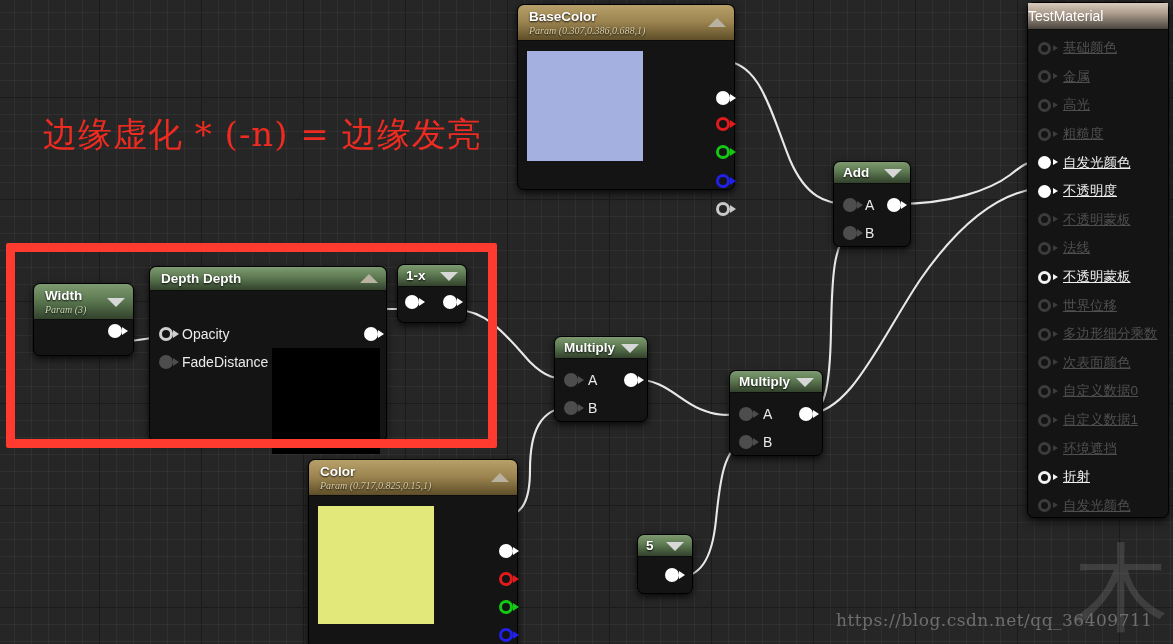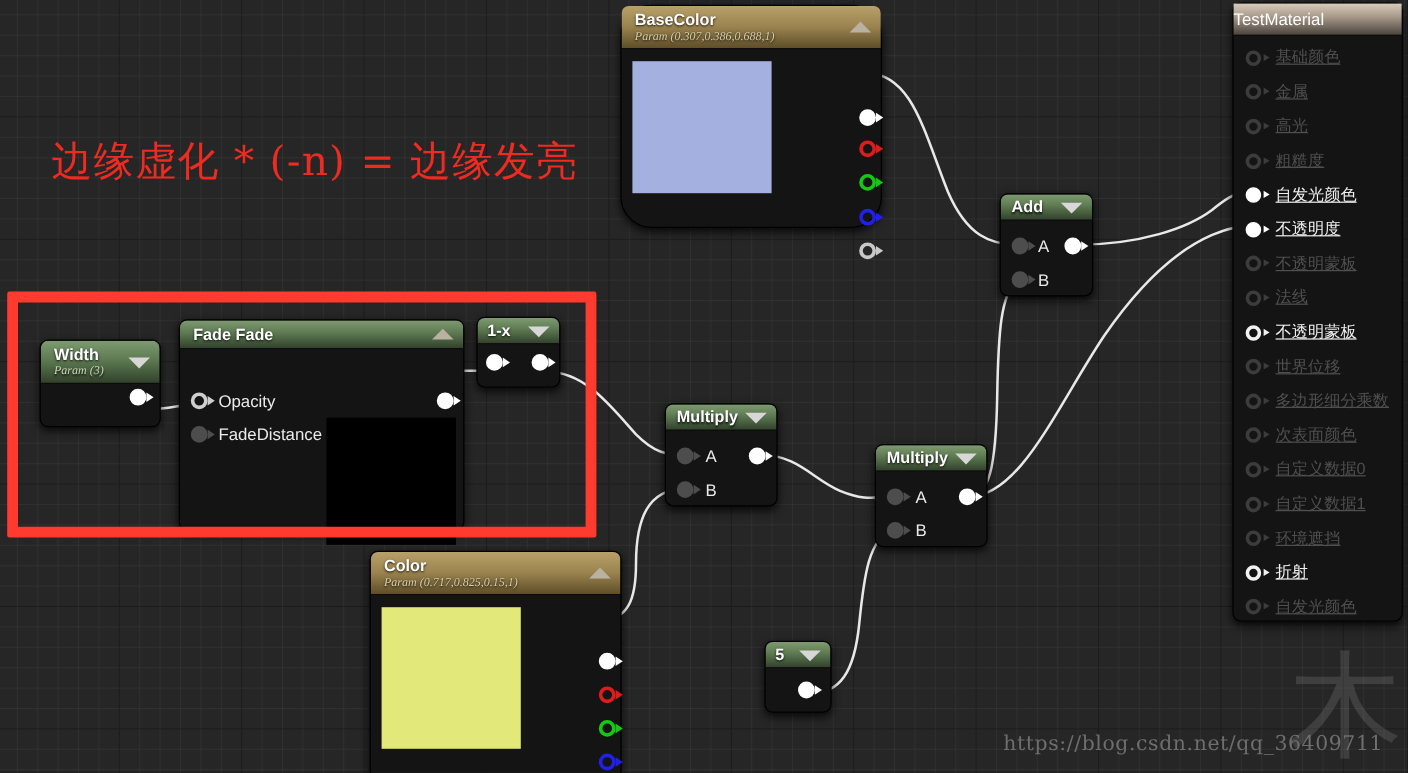--- a/index.html
+++ b/index.html
@@ -87,21 +87,21 @@
     width:0;height:0;border-top:4px solid transparent;border-bottom:4px solid transparent;
     border-left:6px solid #4d4d4d;
   }
   .pin.filled .arw{ border-left-color:#fff; }
   .pin.r .arw{ border-left-color:#e01b1b;} .pin.g .arw{border-left-color:#14c914;}
   .pin.b .arw{ border-left-color:#2020e8;} .pin.w .arw{border-left-color:#c9c9c9;}
   .pin.hollow-lt .arw{ border-left-color:#cfcfcf;}
   .plabel{ position:absolute; color:#eaeaea; font-size:14px; white-space:nowrap; }
 
   
-  #node-basecolor{ left:517px; top:4px; width:218px; height:186px;border-radius:26px; }
+  #node-basecolor{ left:517px; top:4px; width:218px; height:186px; }
   #node-color    { left:308px; top:459px; width:210px; height:190px; }
   .swatch{ position:absolute; left:9px; top:10px; width:116px; height:110px; }
   #node-color .swatch{ height:118px; }
 
   #node-width{ left:33px; top:283px; width:101px; height:73px; }
   #node-depthfade{ left:149px; top:266px; width:238px; height:176px; }
   #df-preview{ position:absolute; left:122px; top:57px; width:108px; height:106px; background:#000; }
   #node-1x{ left:397px; top:264px; width:70px; height:59px; }
   #node-mul1{ left:554px; top:336px; width:94px; height:86px; }
   #node-mul2{ left:729px; top:370px; width:94px; height:86px; }
@@ -259,21 +259,21 @@
     <div class="body" style="height:26px">
       <div class="pin filled" style="left:74px; top:4px;">
           <div class="disc"></div>
           <div class="arw"></div>
         </div>
     </div>
   </div>
 
   <div class="node" id="node-depthfade">
     <div class="hdr hdr-green">
-      <span>Fade Fade</span>
+      <span>Depth Depth</span>
       <span class="caret-up"></span>
     </div>
     <div class="body" style="height:150px">
       <div id="df-preview"></div>
       <div class="pin hollow-lt" style="left:9px; top:36px;">
           <div class="disc"></div>
           <div class="arw"></div>
         </div>
       <div class="plabel" style="left:32px; top:35px;">Opacity</div>
       <div class="pin dim" style="left:9px; top:64px;">

